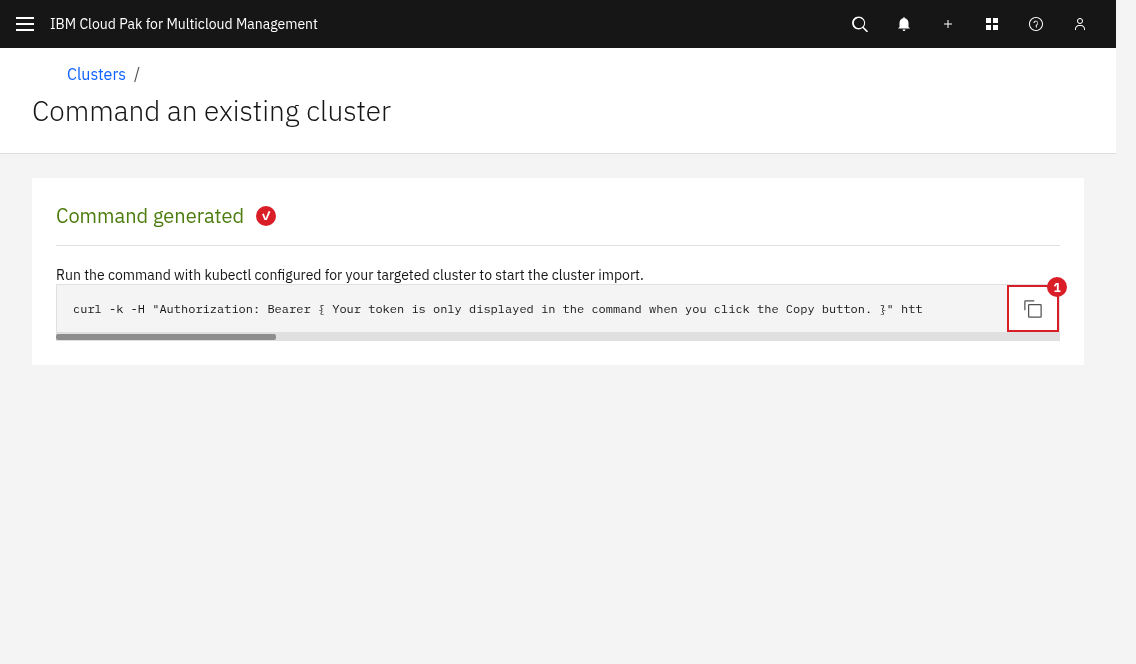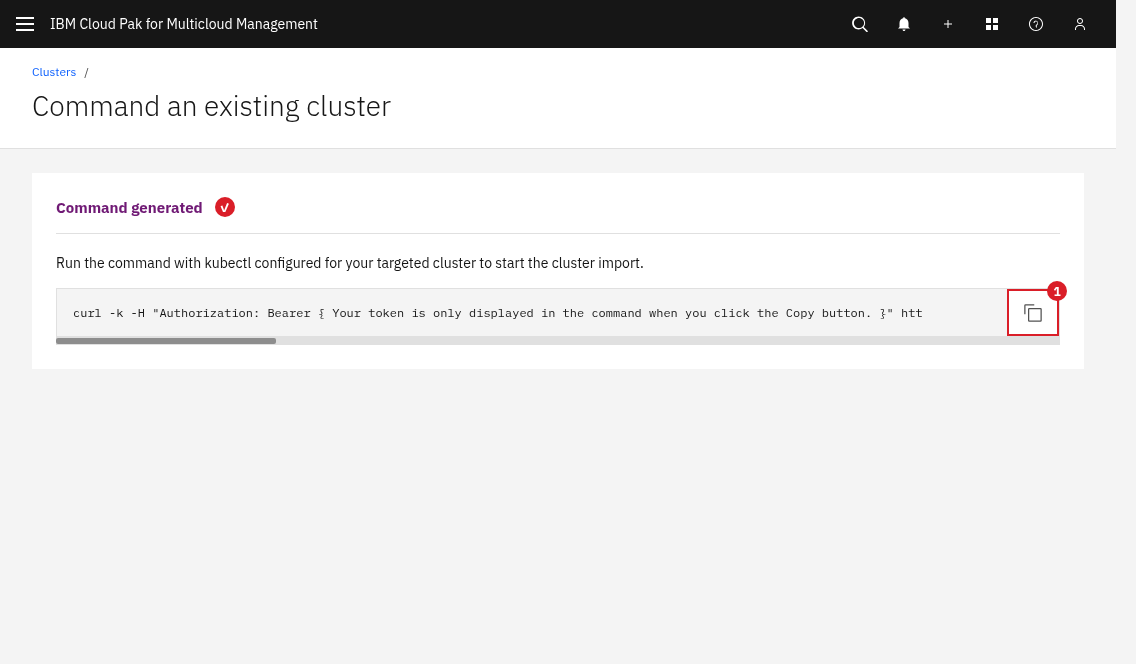--- a/index.html
+++ b/index.html
@@ -54,21 +54,22 @@
     
     .page-header {
       background: #fff;
       padding: 16px 32px 24px;
       border-bottom: 1px solid #e0e0e0;
     }
     .breadcrumb {
       display: flex;
       gap: 8px;
       margin-bottom: 8px;
-      font-size: 12px;
+      font-size: 16px;
+      margin-left: 35px;
     }
     .breadcrumb-link {
       color: #0f62fe;
       cursor: pointer;
       text-decoration: none;
     }
     .breadcrumb-separator {
       color: #525252;
     }
     .page-title {
@@ -93,23 +94,23 @@
     .section-header {
       display: flex;
       align-items: center;
       gap: 12px;
       padding-bottom: 16px;
       border-bottom: 1px solid #e0e0e0;
       margin-bottom: 20px;
     }
 
     .section-title {
-      font-size: 15px;
-      font-weight: 700;
-      color: #701a75;
+      font-size: 20px;
+      font-weight: 400;
+      color: #4d7c0f;
     }
 
     .check-icon {
       width: 20px;
       height: 20px;
       background: #da1e28;
       border-radius: 50%;
       display: flex;
       align-items: center;
       justify-content: center;
@@ -117,21 +118,21 @@
     .check-icon::after {
       content: '✓';
       color: #fff;
       font-size: 12px;
       font-weight: bold;
     }
 
     .description-text {
       font-size: 14px;
       color: #161616;
-      margin-bottom: 16px;
+      margin-bottom: 0;
     }
 
     .command-container {
       position: relative;
       border: 1px solid #e0e0e0;
       background: #f4f4f4;
       display: flex;
       align-items: stretch;
     }
 

